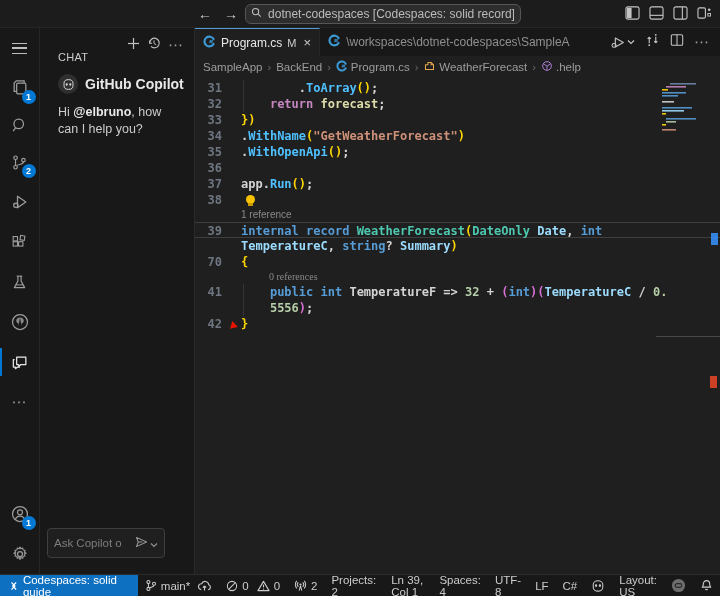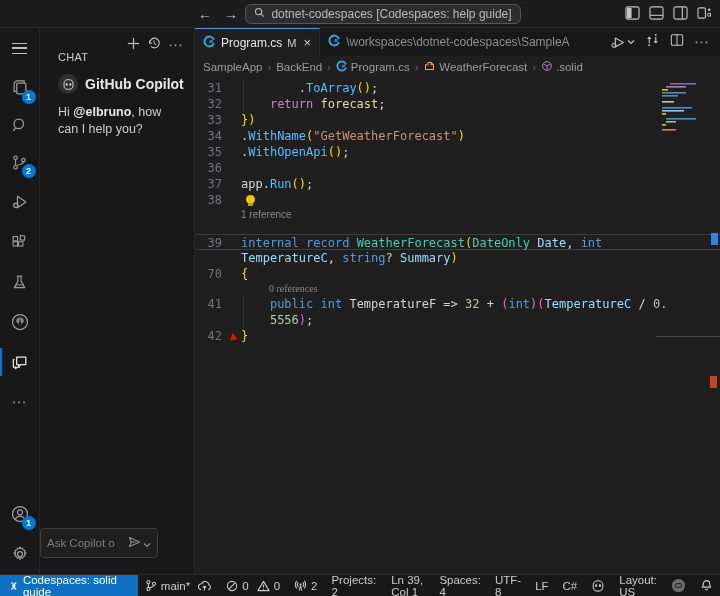--- a/index.html
+++ b/index.html
@@ -36,21 +36,21 @@
   
   .sidebar { width:155px; background:#181818; border-right:1px solid #2a2a2a; display:flex; flex-direction:column; position:relative; }
   .sb-header { height:34px; display:flex; align-items:center; padding:0 10px 0 18px; }
   .sb-title { color:#cccccc; font-size:11px; letter-spacing:.3px;margin-top:24px; }
   .sb-actions { margin-left:auto; display:flex; gap:7px; align-items:center; color:#c3c3c3; }
   .copilot-row { display:flex; align-items:center; gap:7px; padding:12px 10px 0 18px; }
   .avatar { width:20px; height:20px; border-radius:50%; background:#2f2f2f; display:flex; align-items:center; justify-content:center; }
   .copilot-name { color:#e8e8e8; font-size:14px; font-weight:bold; }
   .chat-msg { padding:10px 14px 0 18px; color:#cccccc; font-size:12.5px; line-height:17px; width:150px; }
   .chat-msg b { color:#e8e8e8; }
-  .chat-input { position:absolute; left:0; bottom:16px; width:118px; height:30px; background:#1f1f1f;
+  .chat-input { position:absolute; left:7px; bottom:16px; width:118px; height:30px; background:#1f1f1f;
     border:1px solid #3f3f3f; border-radius:4px; display:flex; align-items:center; padding:0 6px; gap:4px; }
   .chat-ph { color:#7e7e7e; font-size:11.5px; white-space:nowrap; overflow:hidden; flex:1 1 auto; }
   .send-wrap { display:flex; align-items:center; gap:2px; color:#8f8f8f; }
 
   
   .editor { flex:1 1 auto; display:flex; flex-direction:column; min-width:0; background:#1f1f1f; }
   .tabbar { height:28px; background:#181818; display:flex; align-items:stretch; flex:0 0 28px; }
   .tab { display:flex; align-items:center; gap:5px; padding:0 8px; font-size:12px; position:relative; }
   .tab.active { background:#1f1f1f; color:#e7e7e7; border-top:1px solid #529bd8; border-right:1px solid #252526; }
   .tab.inactive { color:#8f8f8f; max-width:262px; }
@@ -59,22 +59,22 @@
   .tab .close { color:#cccccc; font-size:13px; margin-left:2px; }
   .ed-actions { margin-left:auto; display:flex; align-items:center; gap:10px; padding-right:10px; color:#c3c3c3; }
   .breadcrumbs { height:22px; background:#1f1f1f; display:flex; align-items:center; gap:4px; padding-left:8px;
     color:#9d9d9d; font-size:11.5px; flex:0 0 22px; }
   .crumb { display:flex; align-items:center; gap:3px; }
   .crumb-sep { color:#6a6a6a; font-size:11px; padding:0 1px; }
 
   
   .code-area { position:relative; flex:1 1 auto; overflow:hidden; font-family:"DejaVu Sans Mono", monospace; font-size:12px; }
   .code-scroll { padding-top:2px; }
-  .code-row { display:flex; height:16px; line-height:16px; position:relative; }
-  .code-row.current-line { border-top:1px solid rgba(255,255,255,.14); border-bottom:1px solid rgba(255,255,255,.14);margin-top:12px; }
+  .code-row { display:flex; height:16px; line-height:16px; position:relative;font-weight:bold; }
+  .code-row.current-line { border-top:1px solid rgba(255,255,255,.14); border-bottom:1px solid rgba(255,255,255,.14); }
   .gutter { flex:0 0 46px; text-align:right; padding-right:19px; color:#6e7681; position:relative; }
   .code-content { white-space:pre; position:relative; }
   .code-lens { height:14px; line-height:14px; color:#8a8a8a; font-size:10px; display:flex; }
   .code-lens .lens-text { font-family:"Liberation Sans", sans-serif; }
   .lens-gutter { flex:0 0 46px; }
   .indent-guide { position:absolute; left:2px; top:0; bottom:0; border-left:1px solid #343434; }
   .tk-kw{color:#569cd6} .tk-ctrl{color:#c586c0} .tk-method{color:#4fc1ff} .tk-type{color:#4ec9b0}
   .tk-var{color:#9cdcfe} .tk-str{color:#ce9178} .tk-num{color:#b5cea8} .tk-pun{color:#d4d4d4}
   .tk-b1{color:#ffd700} .tk-b2{color:#da70d6} .tk-fn{color:#dcdcaa}
   .bulb { display:inline-block; width:9px; height:9px; border-radius:50%; background:#f8c200; position:relative; margin:3px 0 0 5px; }
@@ -106,21 +106,21 @@
       <span>←</span>
       <span>→</span>
     </div>
     <div class="cmd-center">
       <span>
         <svg width="11" height="11" viewBox="0 0 12 12">
             <circle cx="5" cy="5" r="3.4" fill="none" stroke="#bbbbbb" stroke-width="1.2"></circle>
             <line x1="7.6" y1="7.6" x2="10.6" y2="10.6" stroke="#bbbbbb" stroke-width="1.2"></line>
           </svg>
       </span>
-      <span>dotnet-codespaces [Codespaces: help guide]</span>
+      <span>dotnet-codespaces [Codespaces: solid record]</span>
     </div>
     <div class="tb-icons">
       <span>
         <svg width="15" height="14" viewBox="0 0 16 15">
             <rect x="1" y="1" width="14" height="13" rx="2" fill="none" stroke="#c3c3c3" stroke-width="1.2"></rect>
             <rect x="2" y="2" width="5" height="11" fill="#c3c3c3"></rect>
           </svg>
       </span>
       <span>
         <svg width="15" height="14" viewBox="0 0 16 15">
@@ -355,21 +355,21 @@
           <span>WeatherForecast</span>
         </span>
         <span class="crumb-sep">›</span>
         <span class="crumb">
           <span>
             <svg width="12" height="12" viewBox="0 0 16 16">
                 <circle cx="8" cy="8" r="5.8" fill="none" stroke="#b180d7" stroke-width="1.3"></circle>
                 <path d="M8 8 L8 13.5 M8 8 L3.2 5.2 M8 8 L12.8 5.2" stroke="#b180d7" stroke-width="1.2" fill="none"></path>
               </svg>
           </span>
-          <span>.solid</span>
+          <span>.help</span>
         </span>
       </div>
 
       <div class="code-area">
         <div class="code-scroll">
             <div class="code-row">
               <span class="gutter">31</span>
               <span class="code-content"><span class="indent-guide"></span><span class="tk-pun">        .</span><span class="tk-method">ToArray</span><span class="tk-b1">()</span><span class="tk-pun">;</span></span>
             </div>
             <div class="code-row">

